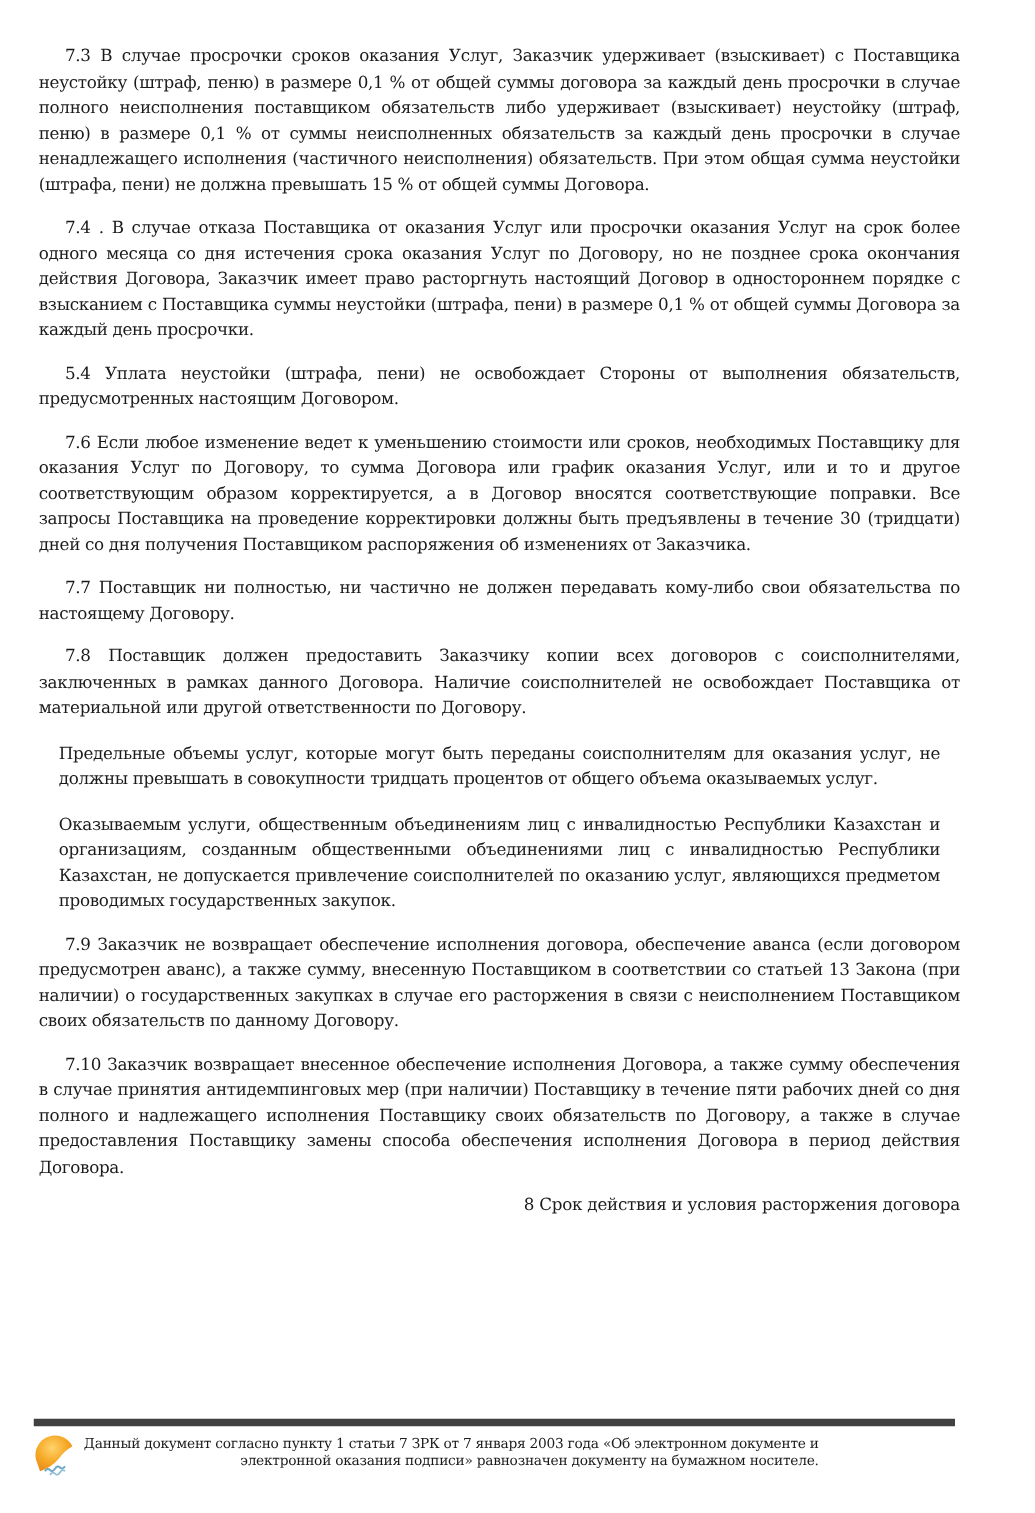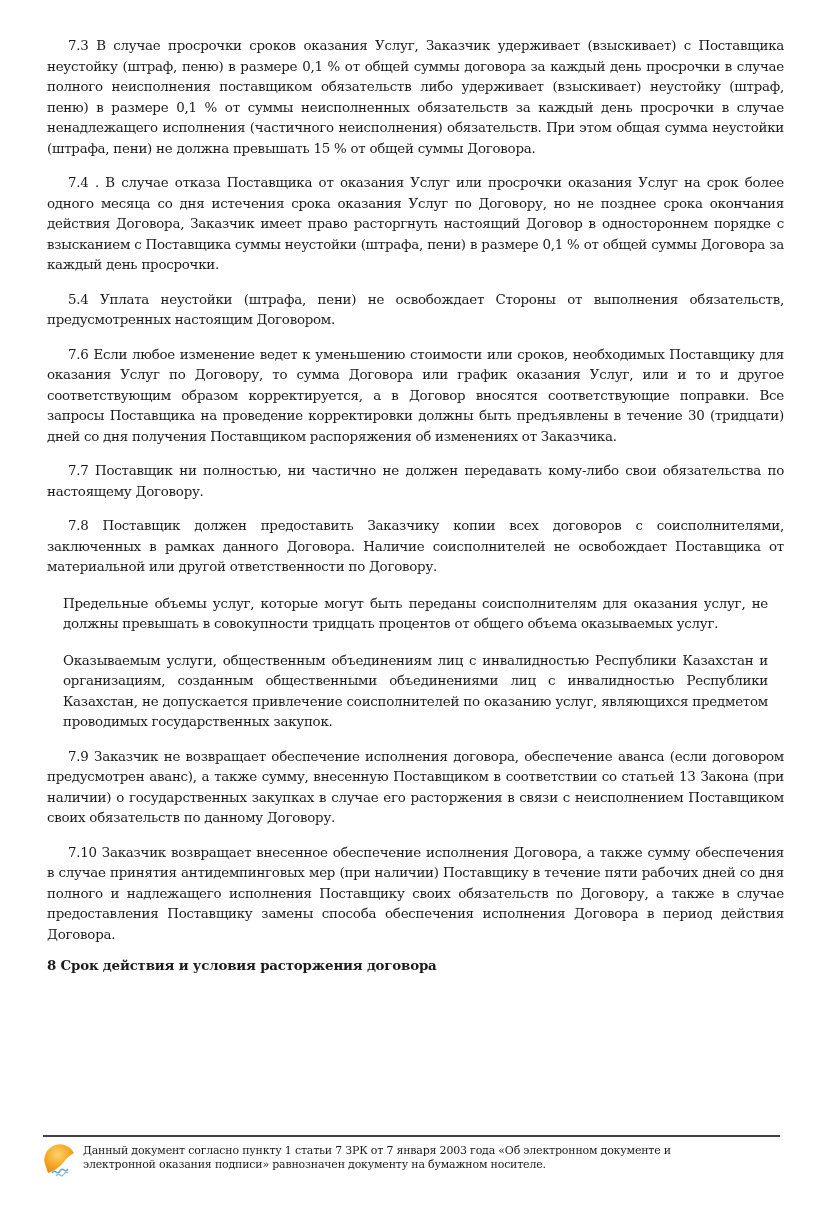--- a/index.html
+++ b/index.html
@@ -10,21 +10,21 @@
     body {
       width: 828px;
       height: 1210px;
       position: relative;
       overflow: hidden;
       font-family: "DejaVu Serif", serif;
       color: #1a1a1a;
     }
     .page {
       position: absolute;
-      left: 47px;
+      left: 31px;
       top: 36px;
       width: 737px;
     }
     .para {
       font-size: 13.4px;
       line-height: 20.5px;
       text-align: justify;
       text-indent: 21px;
       margin: 0 0 14px 0;
       letter-spacing: -0.25px;
@@ -33,36 +33,37 @@
     .sub {
       font-size: 13.4px;
       line-height: 20.5px;
       text-align: justify;
       text-indent: 0;
       margin: 16px;
       letter-spacing: -0.25px;
     }
     .sub.last { margin-bottom: 14px; }
     .section-title {
-      font-weight: bold;
-      text-align: left;
+      font-weight: normal;
+      text-align: right;
       font-size: 13.4px;
       line-height: 20px;
       margin: -4px 0 4px 0;
       letter-spacing: -0.2px;
     }
     .footer {
       position: absolute;
-      left: 43px;
+      left: 27px;
       top: 1135px;
       width: 737px;
-      border-top: 2px solid #404040;
+      border-top: 6px solid #404040;
       padding-top: 6px;
       display: flex;
       align-items: flex-start;
+      text-align: right;
     }
     .logo {
       width: 34px;
       height: 34px;
       flex: 0 0 34px;
       margin-right: 6px;
     }
     .footer-text {
       font-size: 11px;
       line-height: 14px;

